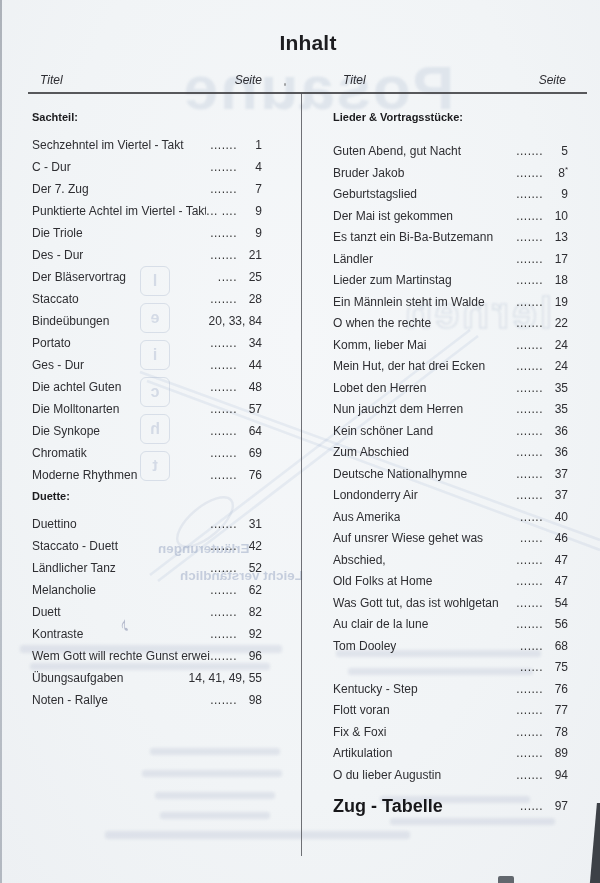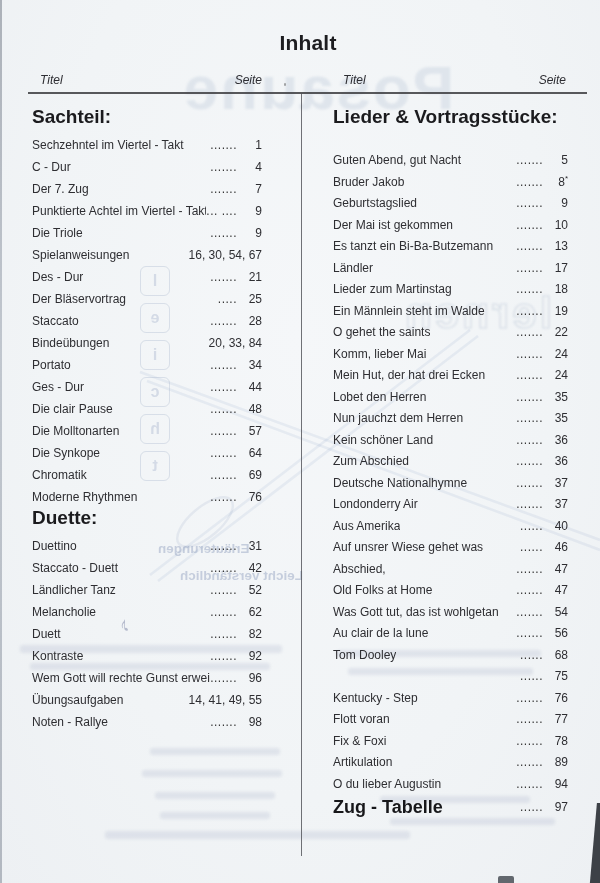--- a/index.html
+++ b/index.html
@@ -19,30 +19,30 @@
   .ch{position:absolute;top:73px;font-style:italic;font-size:12px;color:#2d2d32;}
   .ch-s{width:60px;text-align:right;}
   .rule{position:absolute;top:92px;left:28px;width:559px;height:1.5px;background:#3c3c40;opacity:.85;}
   .divider{position:absolute;left:301px;top:93px;width:1.4px;height:763px;background:#4d4f55;opacity:.8;}
   .speck{position:absolute;left:284px;top:83px;width:2px;height:3px;background:#555;opacity:.5;border-radius:1px;}
 
   
   .col{position:absolute;top:107px;font-size:12px;color:#2e2e32;}
   .col-left{left:32px;width:230px;}
   .col-right{left:333px;width:235px;}
-  .sec-head{font-size:19px;font-weight:bold;color:#1b1b1e;line-height:20px;margin:0 0 7px 0;}
+  .sec-head{font-size:11px;font-weight:bold;color:#1b1b1e;line-height:20px;margin:0 0 7px 0;}
   .sec-head.gap{}
-  .col-right .sec-head{margin-bottom:23px;}
+  .col-right .sec-head{margin-bottom:14px;}
   .row{display:flex;align-items:flex-end;line-height:22px;white-space:nowrap;}
   .col-right .row{line-height:21.5px;}
   .row .t{flex:0 1 auto;overflow:hidden;}
   .row .d{margin-left:auto;padding-right:5px;letter-spacing:.5px;color:#333;}
   .row .p{text-align:right;min-width:20px;}
   .row .p sup{font-size:8px;line-height:0;}
-  .row.big{line-height:24px;margin-top:0;}
+  .row.big{line-height:24px;margin-top:8px;}
   .row.big .t{font-size:18px;font-weight:bold;color:#17171a;}
 
   
   .wm{position:absolute;pointer-events:none;transform:scaleX(-1);}
   .wm-posaune{left:168px;top:52px;width:300px;text-align:center;font-size:62px;font-weight:bold;
     color:#dfe5ec;letter-spacing:2px;filter:blur(1.2px);}
   .wm-lernen{left:402px;top:288px;font-size:44px;font-weight:bold;color:transparent;
     -webkit-text-stroke:1.2px rgba(172,186,206,.42);filter:blur(1px);letter-spacing:3px;}
   .wm-phrase{font-size:13.5px;font-weight:bold;color:rgba(142,158,188,.45);filter:blur(.7px);}
   .wm-phrase1{left:158px;top:541px;}
@@ -127,25 +127,20 @@
         <span class="t">Punktierte Achtel im Viertel - Takt</span>
         <span class="d">... ....</span>
         <span class="p">9</span>
       </div>
       <div class="row">
         <span class="t">Die Triole</span>
         <span class="d">.......</span>
         <span class="p">9</span>
       </div>
       <div class="row">
-        <span class="t">Spielanweisungen</span>
-        <span class="d"></span>
-        <span class="p">16, 30, 54, 67</span>
-      </div>
-      <div class="row">
         <span class="t">Des - Dur</span>
         <span class="d">.......</span>
         <span class="p">21</span>
       </div>
       <div class="row">
         <span class="t">Der Bläservortrag</span>
         <span class="d">.....</span>
         <span class="p">25</span>
       </div>
       <div class="row">
@@ -162,21 +157,21 @@
         <span class="t">Portato</span>
         <span class="d">.......</span>
         <span class="p">34</span>
       </div>
       <div class="row">
         <span class="t">Ges - Dur</span>
         <span class="d">.......</span>
         <span class="p">44</span>
       </div>
       <div class="row">
-        <span class="t">Die clair Pause</span>
+        <span class="t">Die achtel Guten</span>
         <span class="d">.......</span>
         <span class="p">48</span>
       </div>
       <div class="row">
         <span class="t">Die Molltonarten</span>
         <span class="d">.......</span>
         <span class="p">57</span>
       </div>
       <div class="row">
         <span class="t">Die Synkope</span>
@@ -276,21 +271,21 @@
         <span class="t">Lieder zum Martinstag</span>
         <span class="d">.......</span>
         <span class="p">18</span>
       </div>
       <div class="row">
         <span class="t">Ein Männlein steht im Walde</span>
         <span class="d">.......</span>
         <span class="p">19</span>
       </div>
       <div class="row">
-        <span class="t">O gehet the saints</span>
+        <span class="t">O when the rechte</span>
         <span class="d">.......</span>
         <span class="p">22</span>
       </div>
       <div class="row">
         <span class="t">Komm, lieber Mai</span>
         <span class="d">.......</span>
         <span class="p">24</span>
       </div>
       <div class="row">
         <span class="t">Mein Hut, der hat drei Ecken</span>

